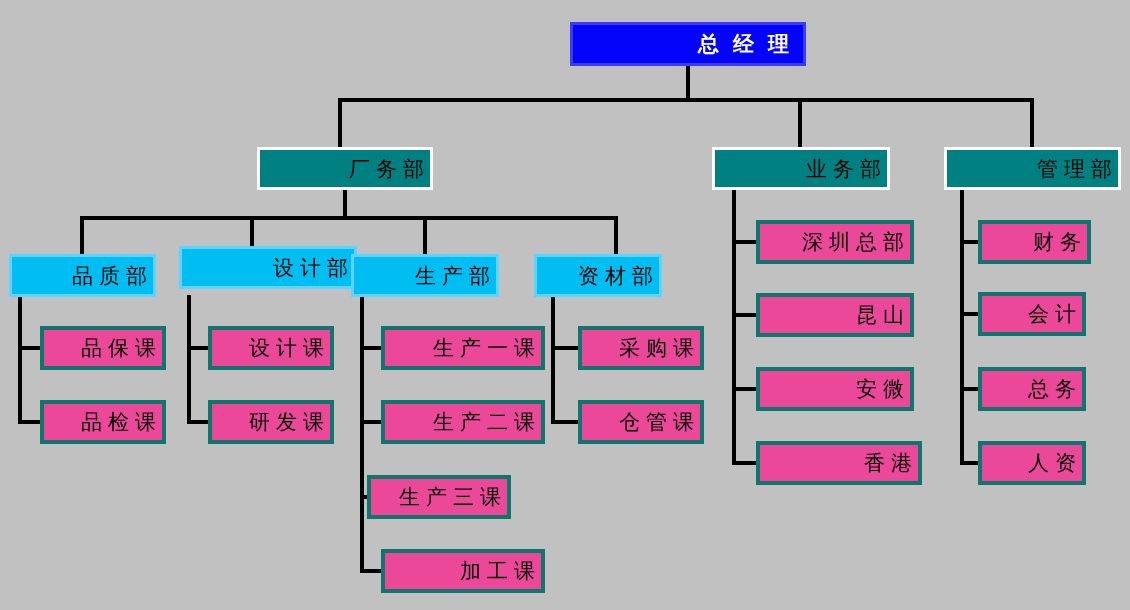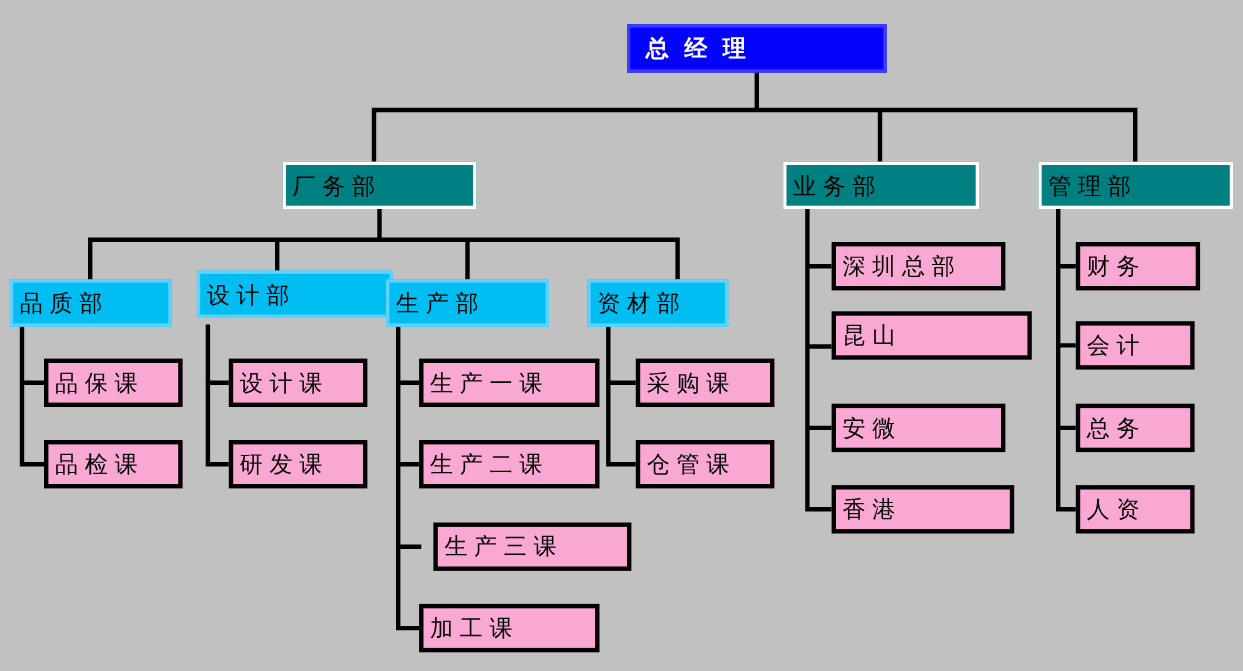--- a/index.html
+++ b/index.html
@@ -6,34 +6,34 @@
   .canvas{
     position:relative;
     width:1130px;height:610px;
     background:#C1C1C1;
     overflow:hidden;
     font-family:"DejaVu Sans","Liberation Sans",sans-serif;
   }
   .connectors{position:absolute;left:0;top:0;z-index:0;}
   .node{
     position:absolute;z-index:1;
-    display:flex;align-items:center;justify-content:flex-start;
+    display:flex;align-items:center;justify-content:flex-end;
     border-radius:0;
     font-size:21px;color:#000;
     letter-spacing:6px;text-indent:6px;
     box-sizing:border-box;
     white-space:nowrap;
   }
   .blue{
     background:#0404FA;border:3px solid #3B3BFF;
     color:#FFFFFF;font-weight:bold;letter-spacing:14px;text-indent:14px;
   }
   .teal{background:#008080;border:3px solid #ffffff;}
   .cyan{background:#00BEF2;border:3px solid #5FD2FF;}
-  .yellow{background:#f9a8d4;border:4px solid #000000;}
+  .yellow{background:#ec4899;border:4px solid #0f766e;}
 </style>
 </head>
 <body>
 
 <div class="canvas">
 
   <svg class="connectors" width="1130" height="610">
     <g stroke="#000000" stroke-width="4" fill="none" stroke-linecap="square">
 
       <path d="M688 66 L688 100 M340 100 L1032 100 M340 100 L340 147 M800 100 L800 147 M1032 100 L1032 147"></path>
@@ -94,38 +94,38 @@
   <div class="node yellow" style="left:208px;top:400px;width:126px;height:44px">
     <span>研发课</span>
   </div>
 
   <div class="node yellow" style="left:381px;top:326px;width:164px;height:44px">
     <span>生产一课</span>
   </div>
   <div class="node yellow" style="left:381px;top:400px;width:164px;height:44px">
     <span>生产二课</span>
   </div>
-  <div class="node yellow" style="left:394px;top:475px;width:180px;height:44px">
+  <div class="node yellow" style="left:367px;top:475px;width:144px;height:44px">
     <span>生产三课</span>
   </div>
   <div class="node yellow" style="left:381px;top:549px;width:164px;height:44px">
     <span>加工课</span>
   </div>
 
   <div class="node yellow" style="left:578px;top:326px;width:126px;height:44px">
     <span>采购课</span>
   </div>
   <div class="node yellow" style="left:578px;top:400px;width:126px;height:44px">
     <span>仓管课</span>
   </div>
 
   <div class="node yellow" style="left:756px;top:220px;width:158px;height:44px">
     <span>深圳总部</span>
   </div>
-  <div class="node yellow" style="left:756px;top:283px;width:182px;height:44px">
+  <div class="node yellow" style="left:756px;top:293px;width:158px;height:44px">
     <span>昆山</span>
   </div>
   <div class="node yellow" style="left:756px;top:367px;width:158px;height:44px">
     <span>安微</span>
   </div>
   <div class="node yellow" style="left:756px;top:441px;width:166px;height:44px">
     <span>香港</span>
   </div>
 
   <div class="node yellow" style="left:978px;top:220px;width:113px;height:44px">

